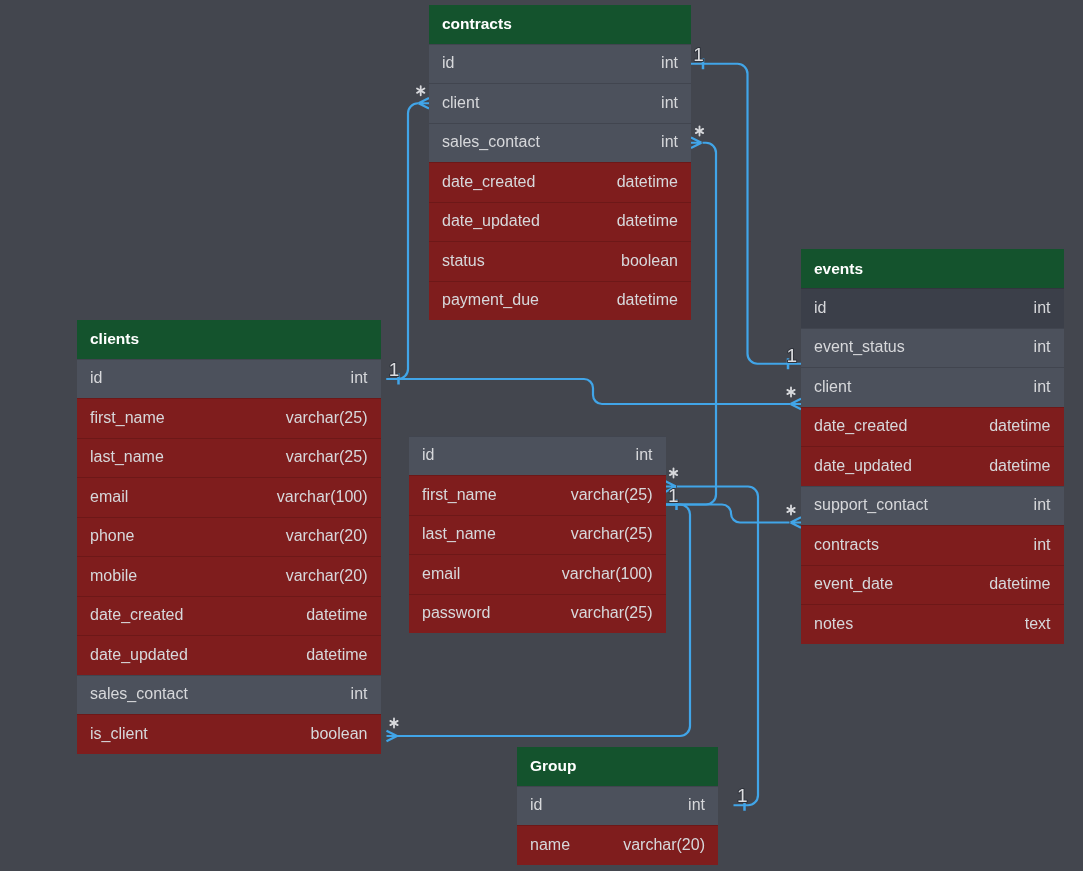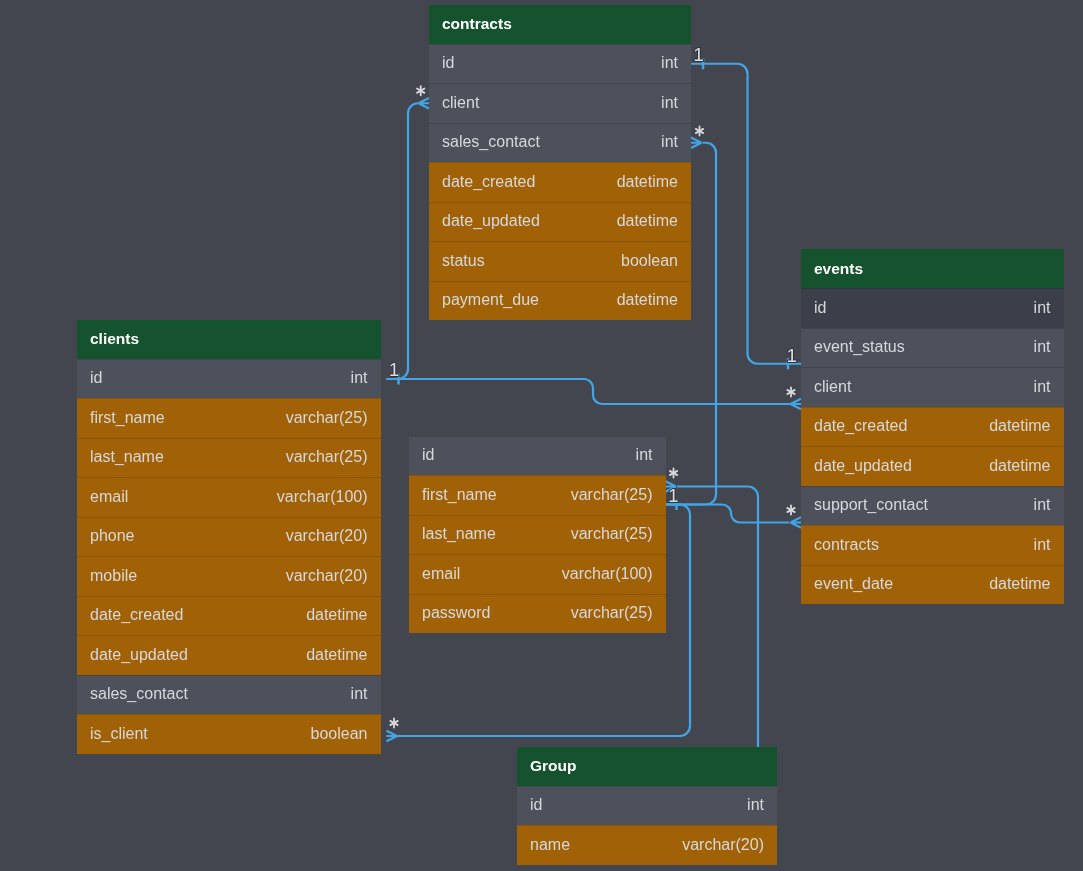--- a/index.html
+++ b/index.html
@@ -1,21 +1,21 @@
 <!DOCTYPE html>
 <html><head>
 <meta charset="utf-8">
 <style>
 html,body{margin:0;padding:0;}
 body{width:1083px;height:871px;background:#43464e;overflow:hidden;position:relative;
  font-family:"Liberation Sans",sans-serif;}
 .tbl{position:absolute;}
 .hd{height:39px;background:#14532d;color:#ffffff;font-weight:bold;font-size:15.5px;
  display:flex;align-items:center;padding-left:13px;}
-.row{height:39.5px;background:#a16207;color:#d7d8db;font-size:16px;
+.row{height:39.5px;background:#7f1d1d;color:#d7d8db;font-size:16px;
  display:flex;align-items:center;justify-content:space-between;
  padding:0 13px;box-sizing:border-box;box-shadow:inset 0 1px 0 rgba(0,0,0,0.14);}
 .hi{background:#4c515c;}
 .mid{background:#3b3f49;}
 svg.ov{position:absolute;left:0;top:0;}
 </style>
 </head>
 <body>
 <svg class="ov" width="1083" height="871" viewBox="0 0 1083 871">
  <g stroke="#41a5e8" stroke-width="2.2" fill="none">
@@ -193,23 +193,27 @@
       <span>int</span>
     </div>
  <div class="row">
       <span>contracts</span>
       <span>int</span>
     </div>
  <div class="row">
       <span>event_date</span>
       <span>datetime</span>
     </div>
-</div>
-
-<div class="tbl" style="left:517px;top:746.5px;width:260px;">
+ <div class="row">
+      <span>notes</span>
+      <span>text</span>
+    </div>
+</div>
+
+<div class="tbl" style="left:517px;top:746.5px;width:201px;">
  <div class="hd">Group</div>
  <div class="row hi">
       <span>id</span>
       <span>int</span>
     </div>
  <div class="row">
       <span>name</span>
       <span>varchar(20)</span>
     </div>
 </div>

